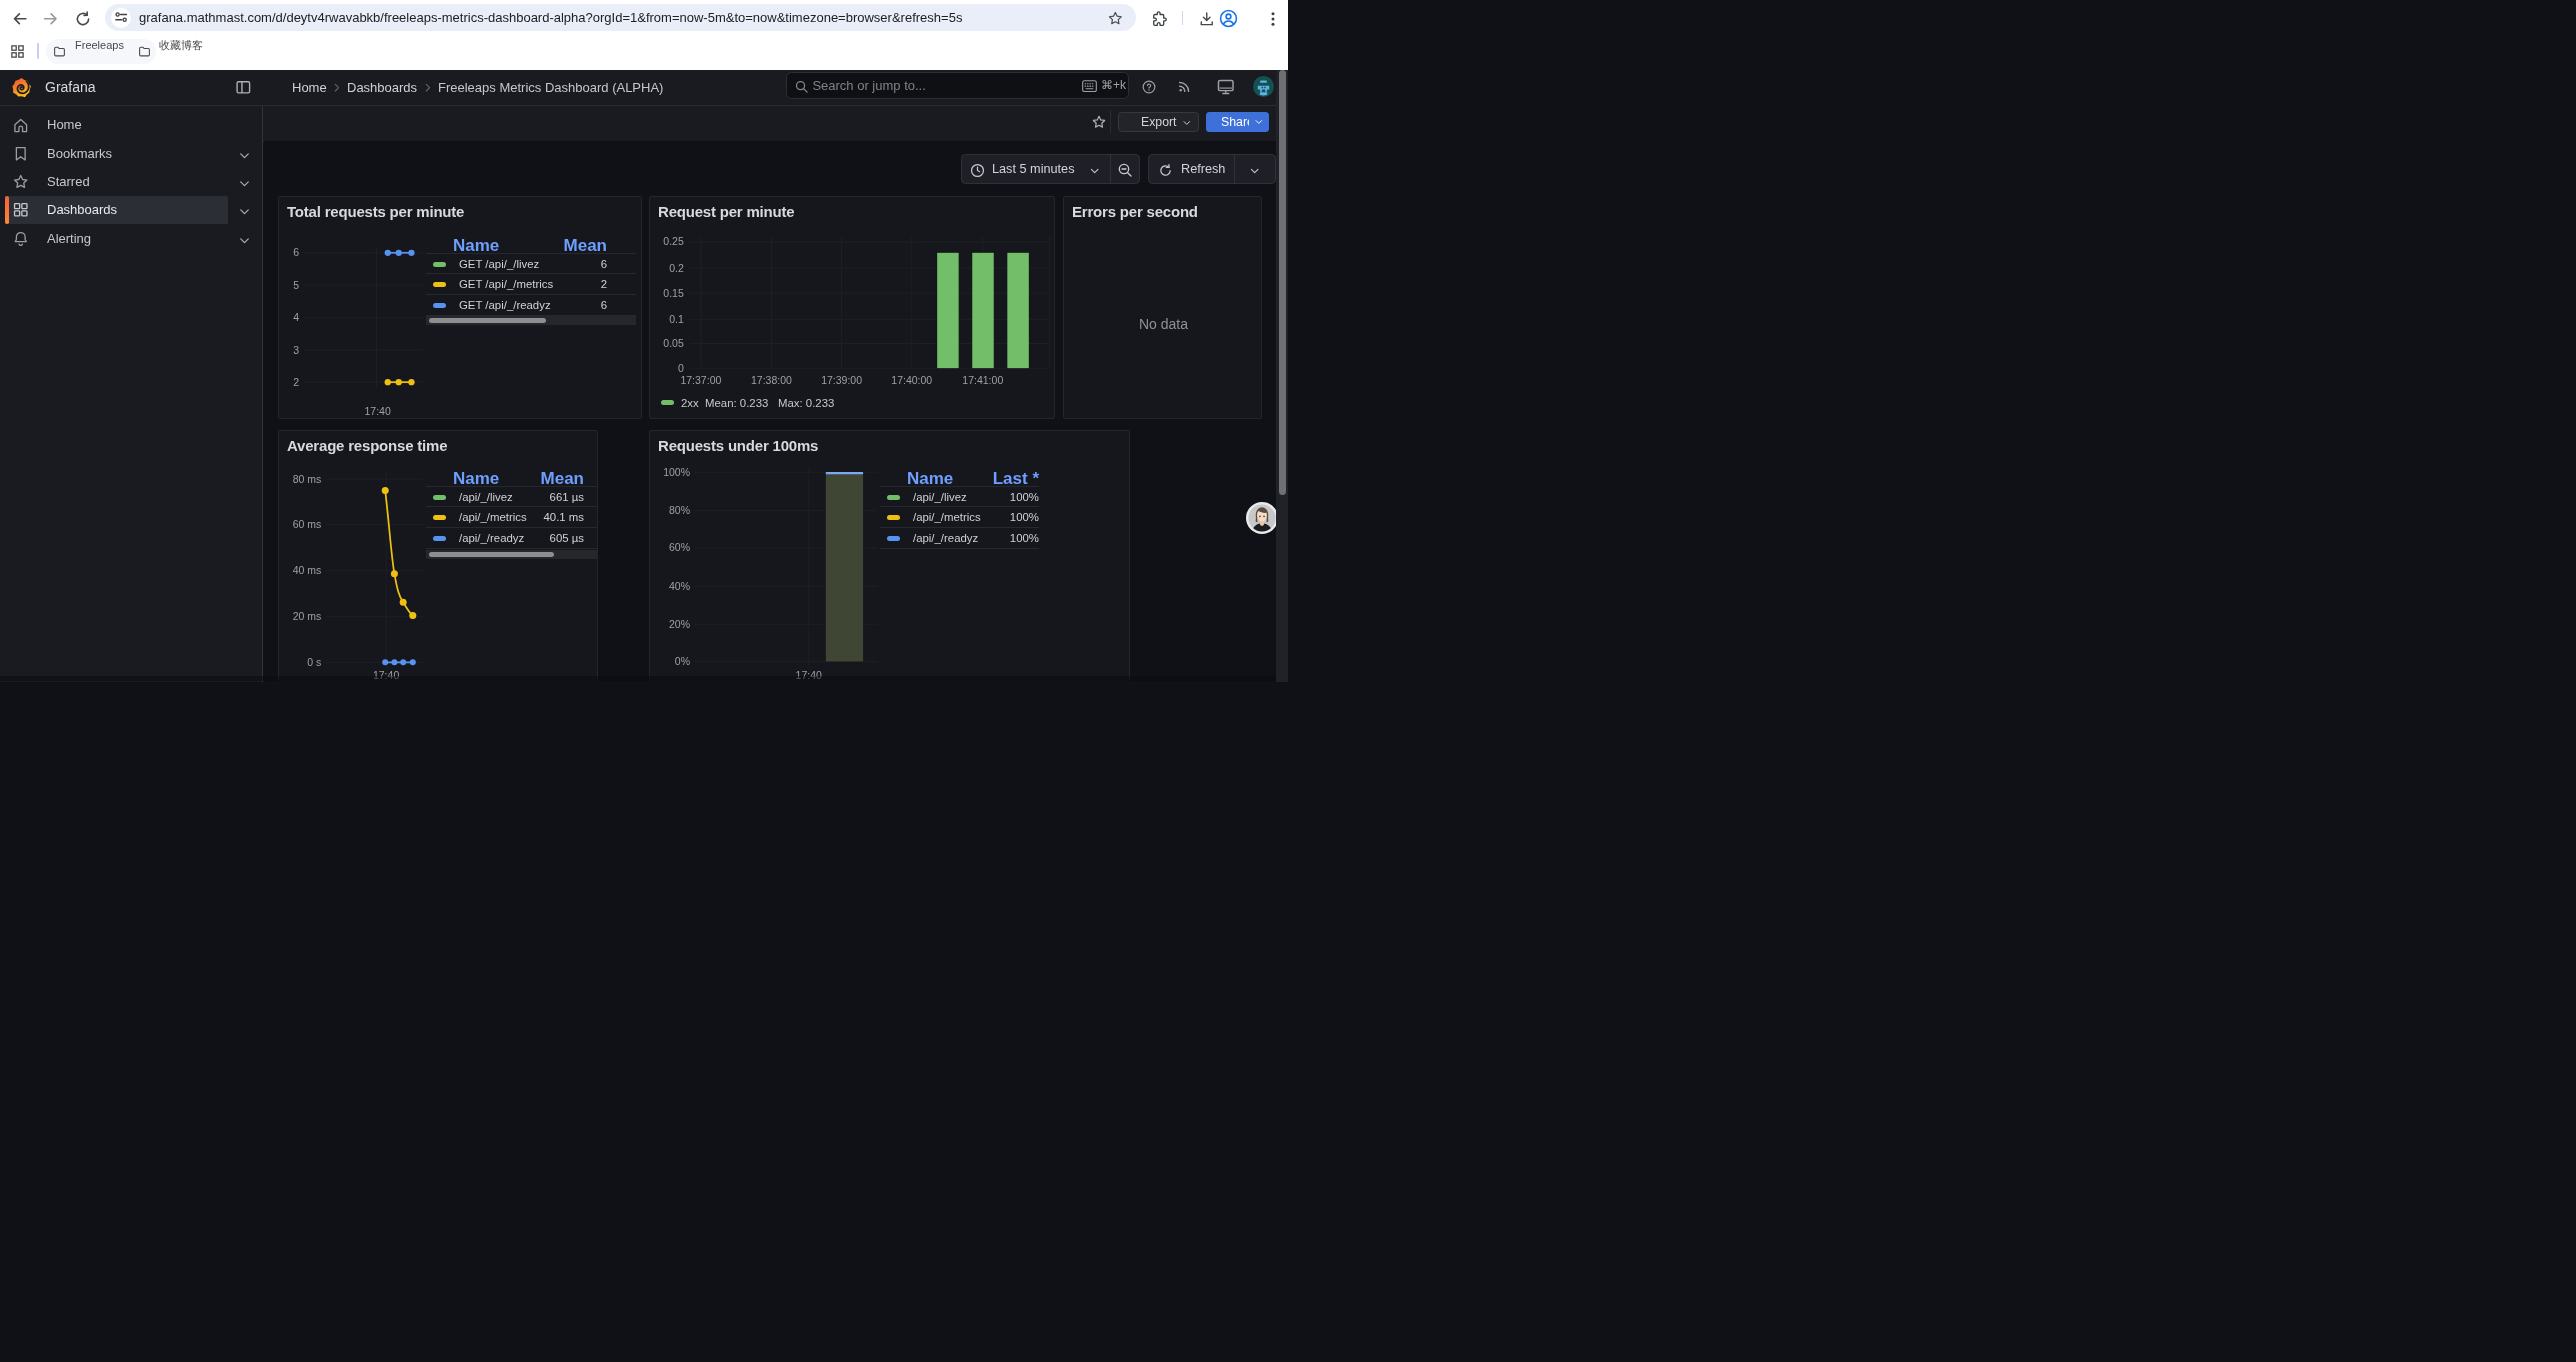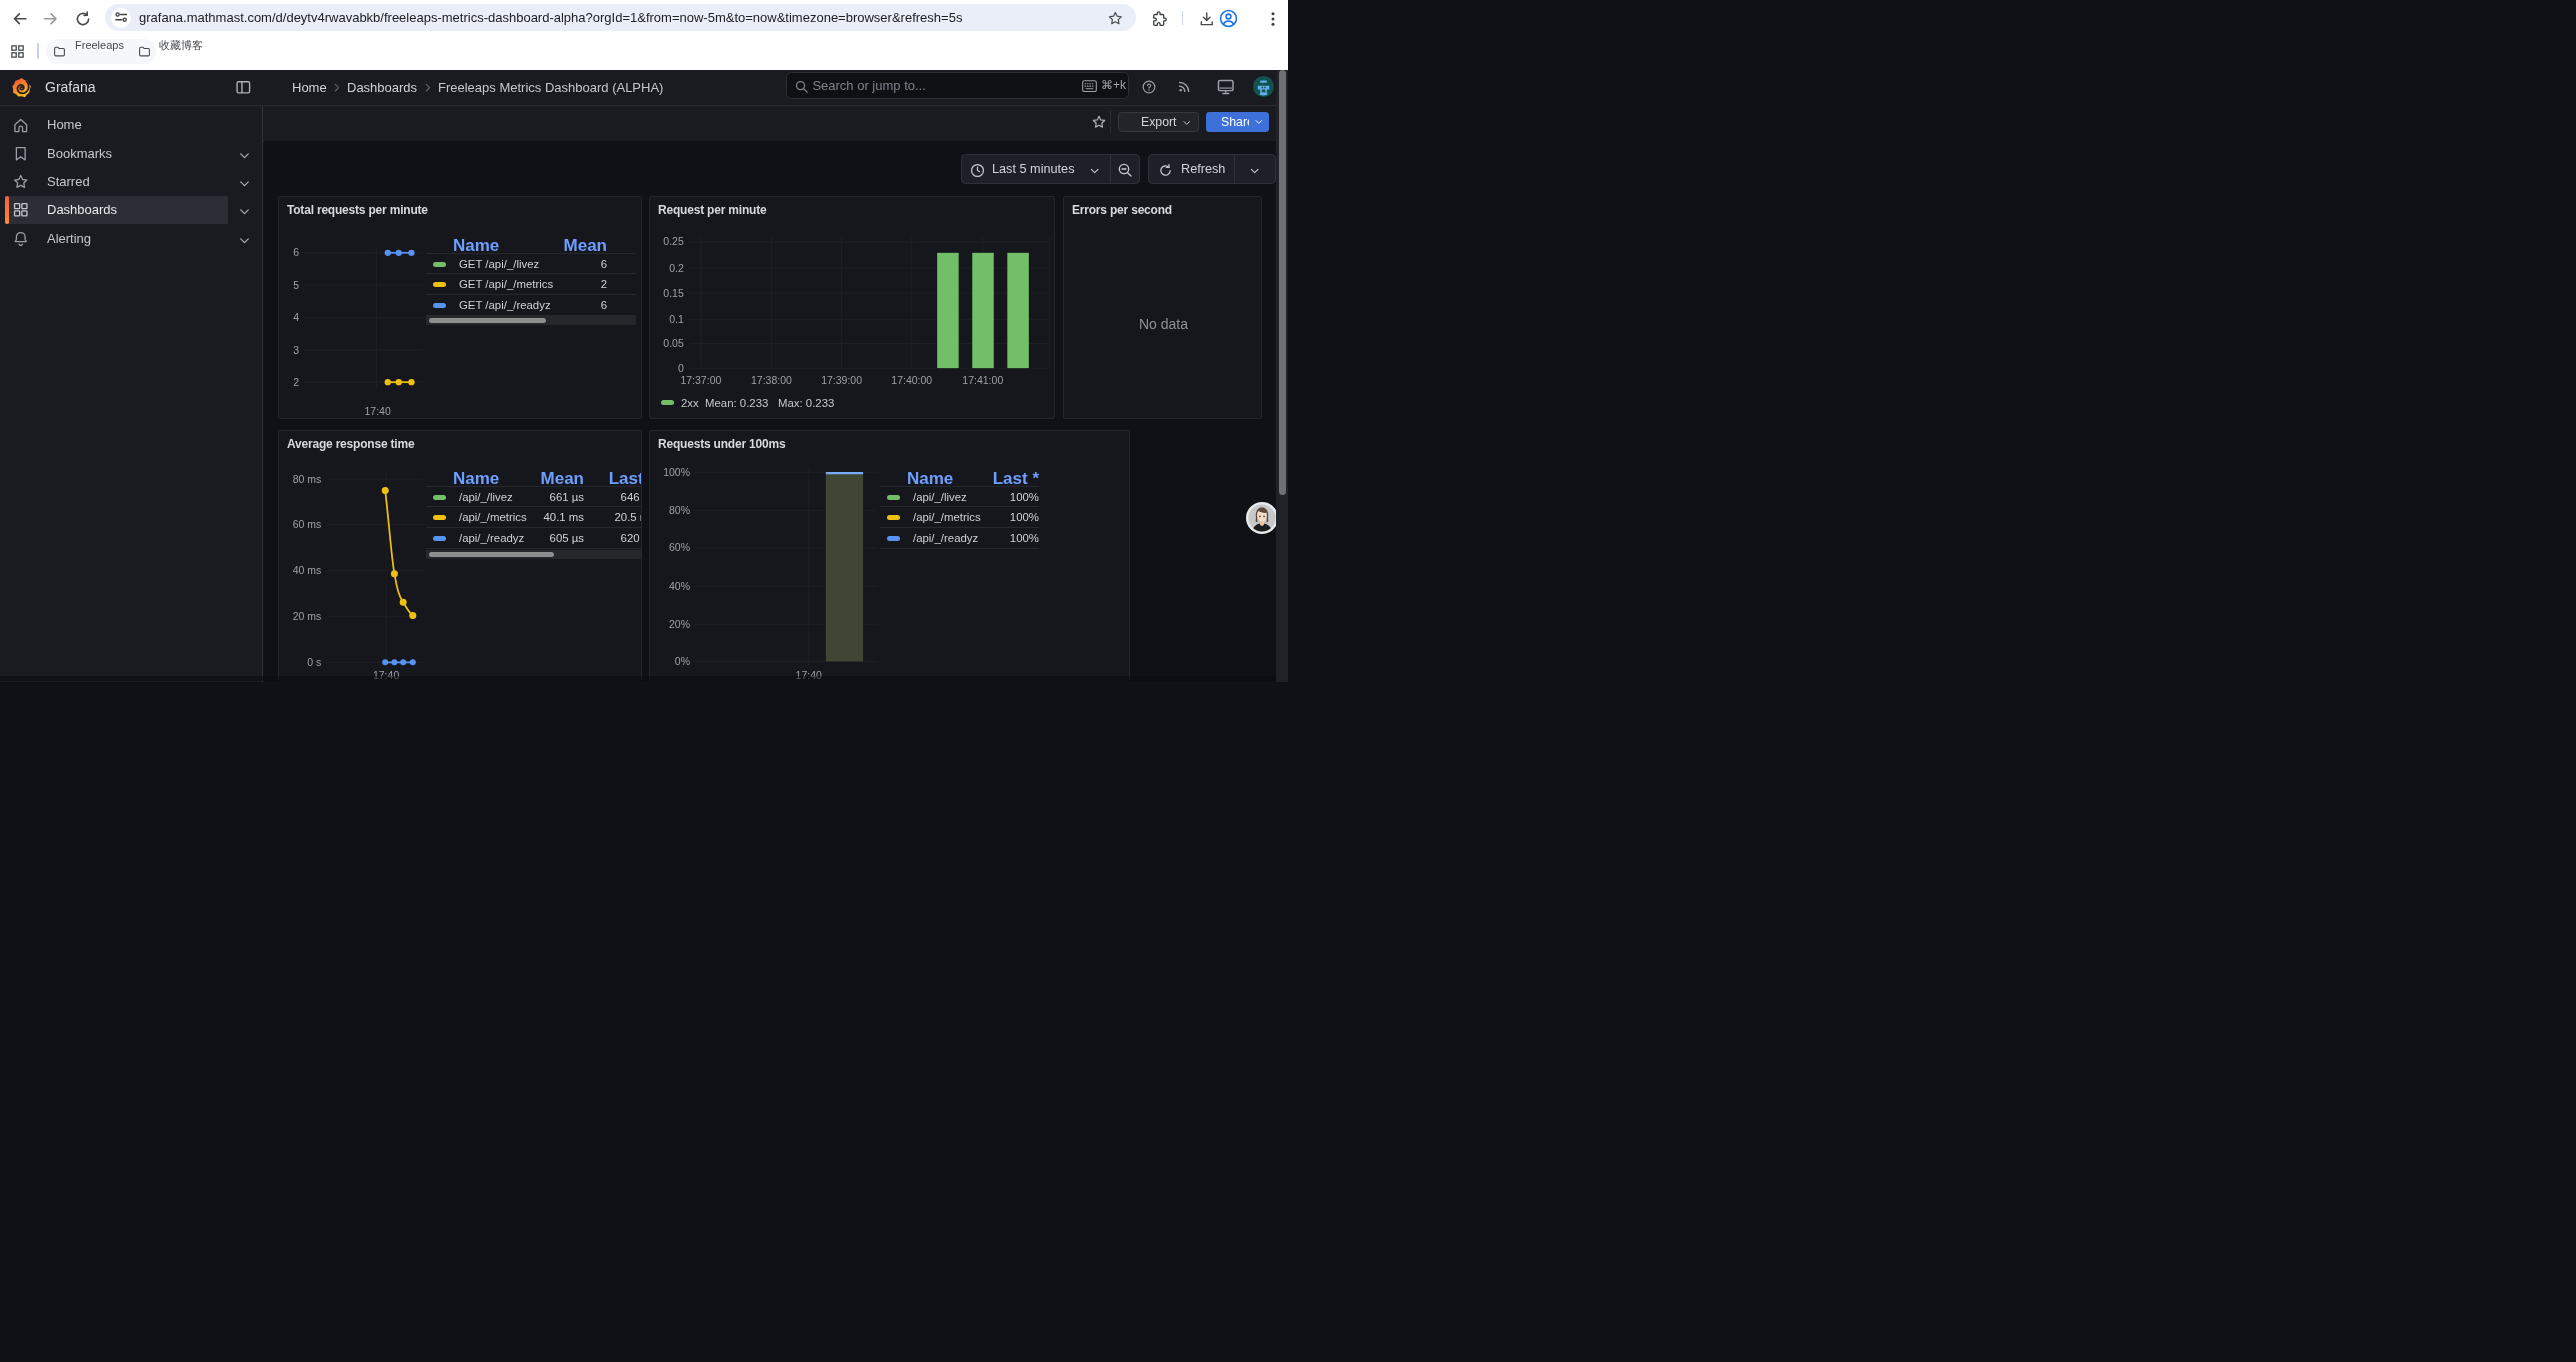--- a/index.html
+++ b/index.html
@@ -26,21 +26,21 @@
   #sidebar { position:absolute; left:0; top:106px; width:263px; height:576px;
     background:#1a1b20; border-right:1.3px solid #31343c; }
   #subbar { position:absolute; left:263px; top:106px; width:1025px; height:36px;
     background:#1a1b20; border-bottom:0.9px solid #26282e; }
   
   .navitem { position:absolute; left:7px; width:221px; height:28px; border-radius:1.8px; }
   .navtext { position:absolute; left:40px; top:0; height:28px; line-height:28px;
     font-size:13px; color:#c7c8ce; }
   
   .panel { position:absolute; background:#16171c; border:0.9px solid #25262c; border-radius:1.8px; }
-  .ptitle { position:absolute; left:8px; top:6.1px; font-size:12px; font-weight:600; color:#d8d9dd; letter-spacing:-0.2px; }
+  .ptitle { position:absolute; left:8px; top:6.1px; font-size:15px; font-weight:600; color:#d8d9dd; letter-spacing:-0.2px; }
   .legend-h { font-size:17px; font-weight:700; color:#6e9fff; }
   .legend-t { font-size:11.4px; color:#d0d1d6; top:0; height:20.6px; line-height:20.6px; }
   .lrow { height:21px; border-bottom:0.9px solid #26282e; }
   .sw { position:absolute; top:8px; width:12.7px; height:4.8px; border-radius:2.6px; }
   
   .btn { position:absolute; border-radius:3.5px; font-size:12.3px; }
 </style>
 </head>
 <body>
 
@@ -344,21 +344,21 @@
   <div class="abs legend-t" style="left:31px;top:196px;color:#c8c9cf">2xx</div>
   <div class="abs legend-t" style="left:55px;top:196px;color:#c8c9cf">Mean: 0.233</div>
   <div class="abs legend-t" style="left:128px;top:196px;color:#c8c9cf">Max: 0.233</div>
 </div>
 
 <div class="panel" style="left:1063px;top:196px;width:199px;height:223px">
   <div class="ptitle">Errors per second</div>
   <div class="abs" style="left:0;top:119px;width:199px;text-align:center;font-size:14px;color:#8e9197">No data</div>
 </div>
 
-<div class="panel" style="left:278px;top:430px;width:364px;height:251px;border-bottom:none;overflow:hidden">
+<div class="panel" style="left:278px;top:430px;width:320px;height:251px;border-bottom:none;overflow:hidden">
   <div class="ptitle">Average response time</div>
   <svg class="abs" style="left:0;top:0" width="364" height="251" viewBox="0 0 415 286.5">
     <g font-family="Liberation Sans, sans-serif" font-size="12" fill="#9da0a8" text-anchor="end">
       <text x="48" y="59">80 ms</text>
         <text x="48" y="111">60 ms</text>
         <text x="48" y="163.5">40 ms</text>
         <text x="48" y="216">20 ms</text>
         <text x="48" y="268">0 s</text>
     </g>
     <g stroke="#1f2127" stroke-width="1">

